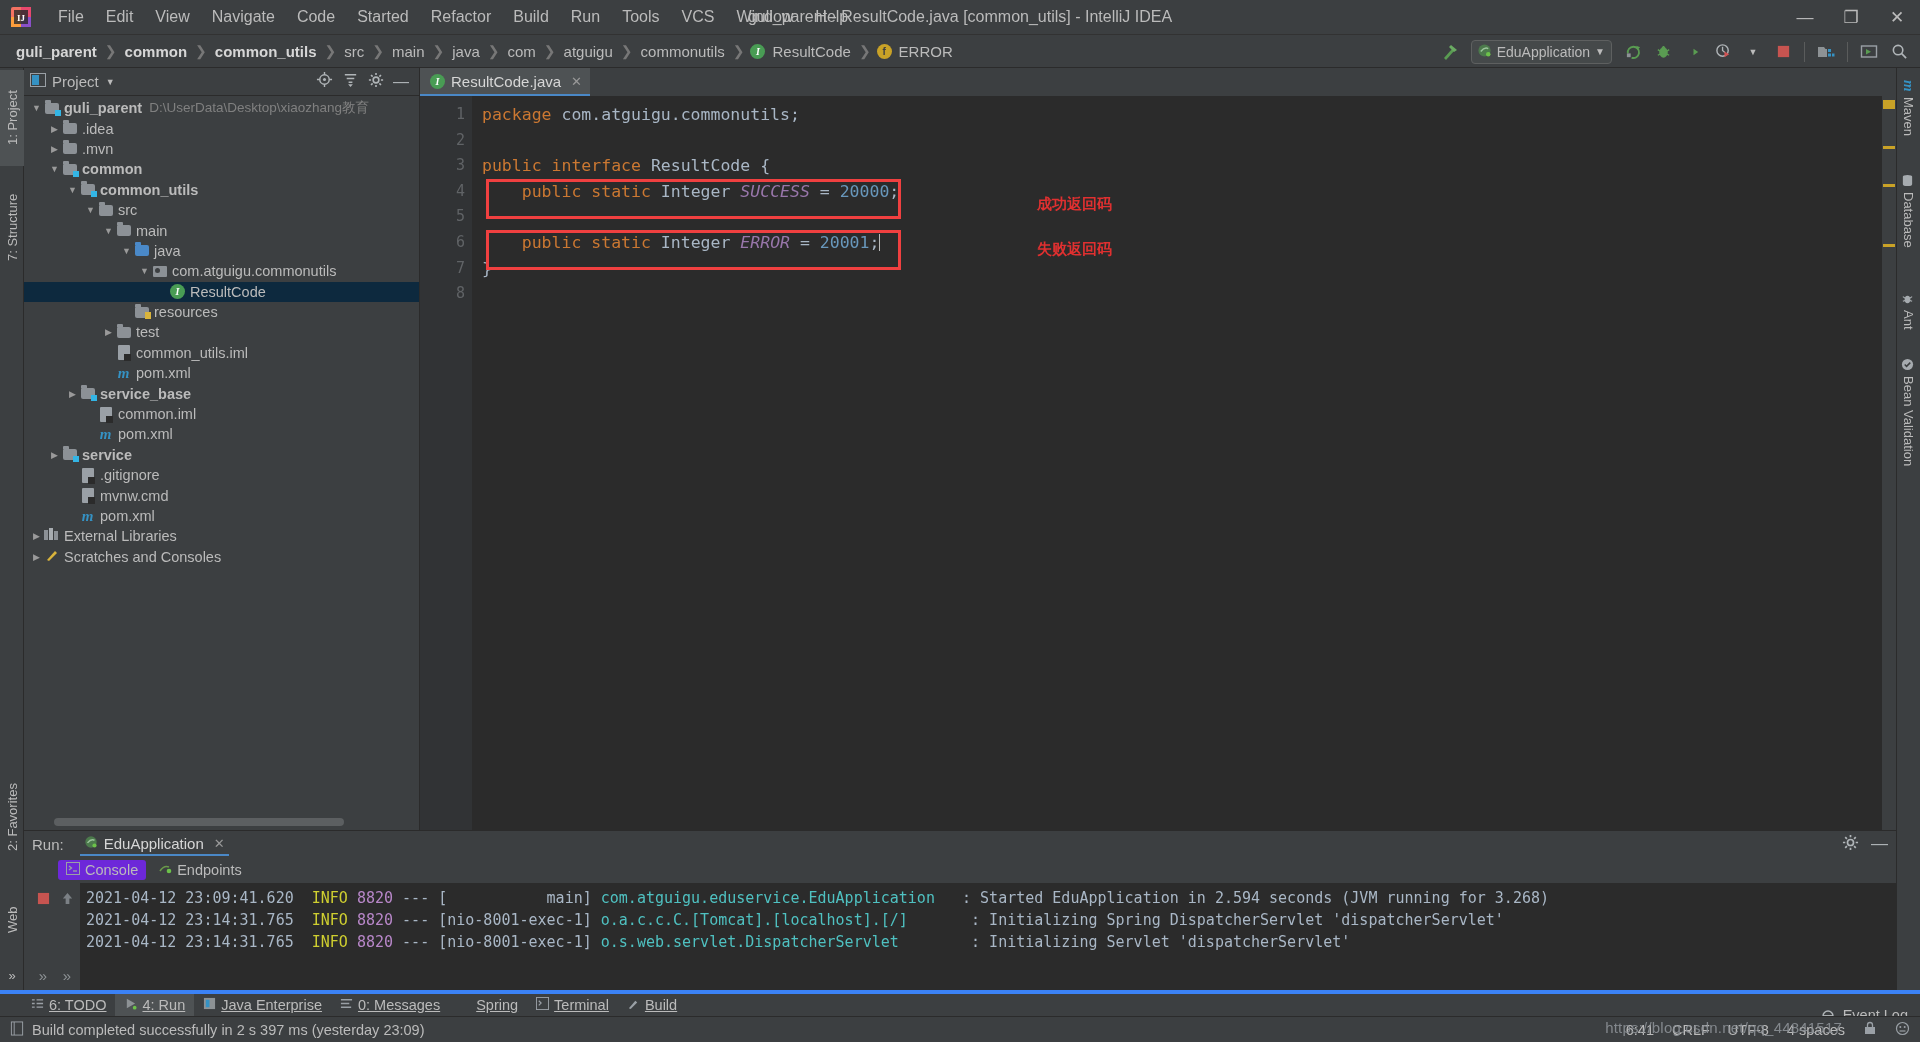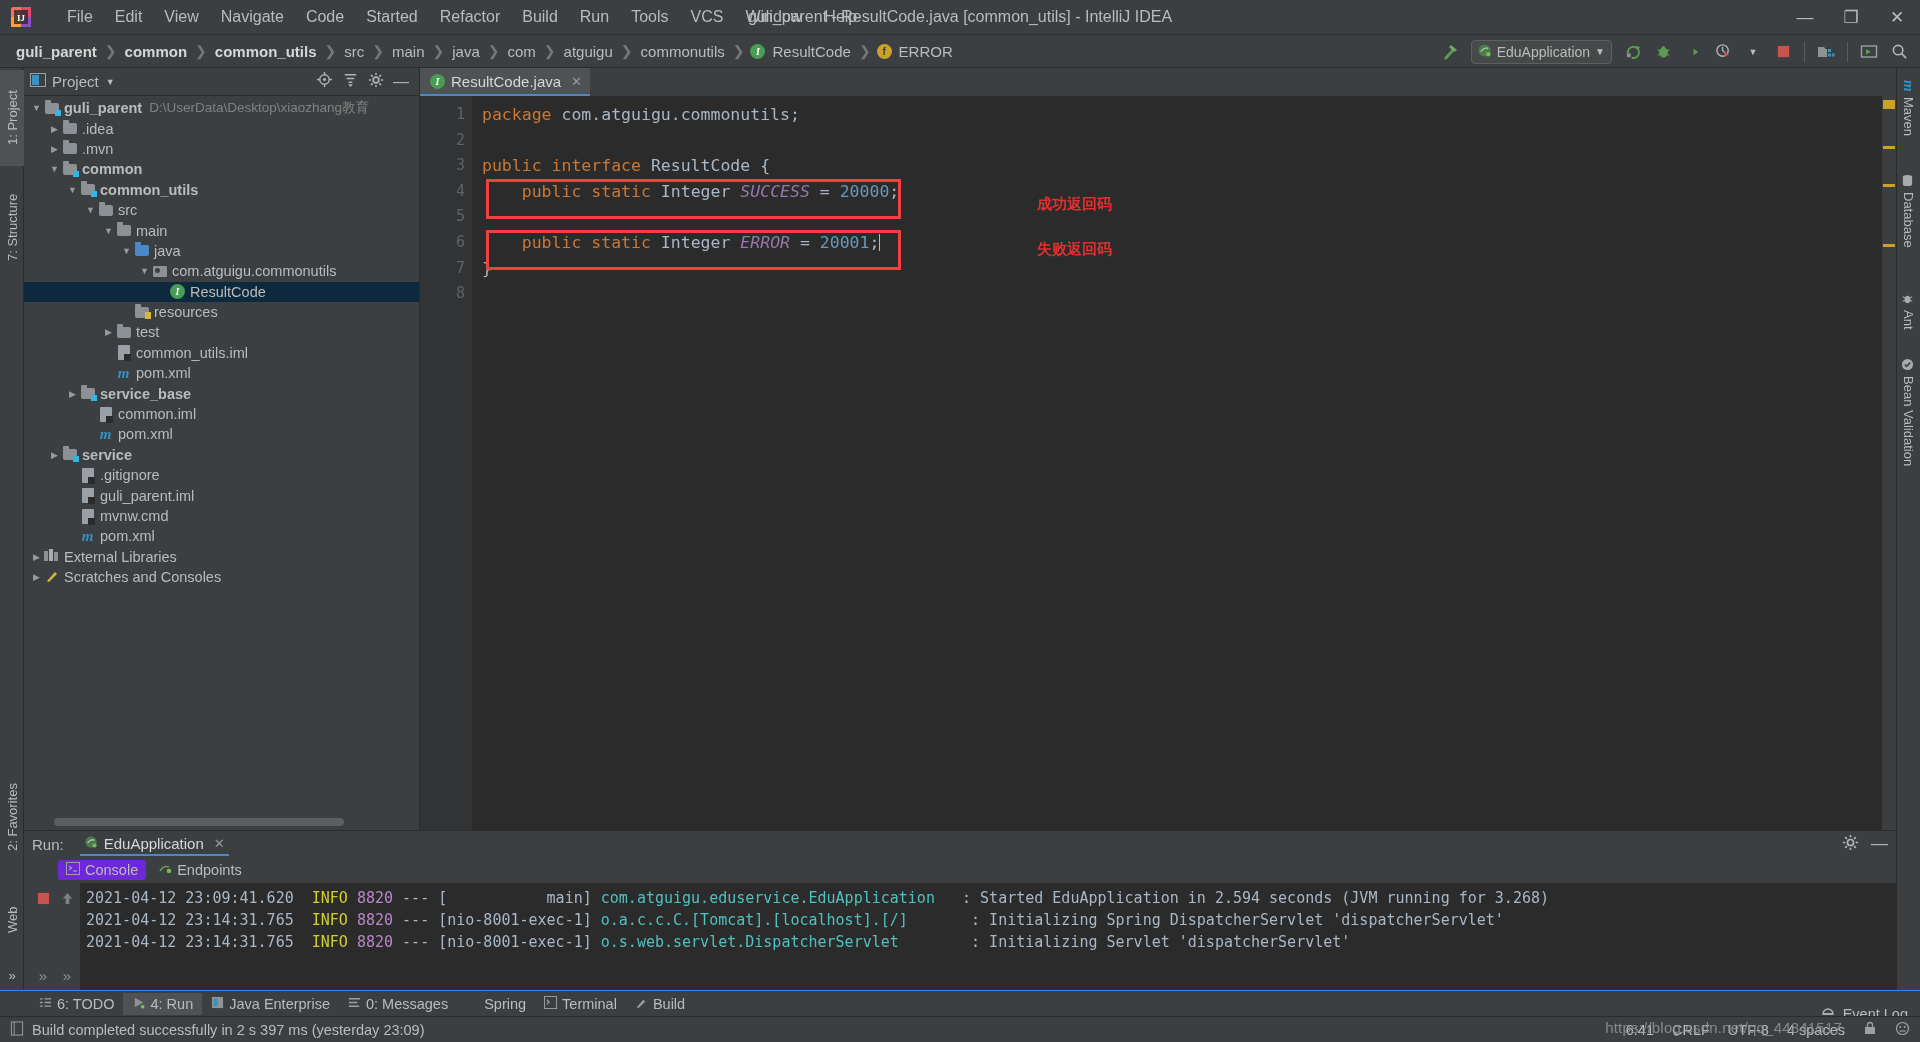--- a/index.html
+++ b/index.html
@@ -10,21 +10,21 @@
     overflow: hidden;
     color: #bbbbbb;
   }
   #app { position: relative; width: 1920px; height: 1042px; }
 
   
   .titlebar {
     height: 35px; background: #3c3f41; display: flex; align-items: center;
     border-bottom: 1px solid #323232; position: relative;
   }
-  .ij-logo { width: 22px; height: 22px; margin: 0 24px 0 10px; flex: 0 0 auto; position: relative; }
+  .ij-logo { width: 22px; height: 22px; margin: 0 15px 0 10px; flex: 0 0 auto; position: relative; }
   .menubar { display: flex; align-items: center; gap: 0px; }
   .menu-item {
     font-size: 16px; color: #bbbbbb; padding: 4px 11px; cursor: default;
     white-space: nowrap;
   }
   .win-title {
     position: absolute; left: 0; right: 0; text-align: center;
     font-size: 16px; color: #bbbbbb; pointer-events: none;
   }
   .win-btns { position: absolute; right: 0; top: 0; height: 35px; display: flex; align-items: center; }
@@ -187,22 +187,23 @@
   .c-info { color: #cfcf30; }
   .c-pid { color: #b887c9; }
   .c-dash { color: #a9b7c6; }
   .c-thr { color: #a9b7c6; }
   .c-cls { color: #4fc1c1; }
   .c-msg { color: #a9b7c6; }
 
   
   .bottombar {
     position: absolute; left: 0; right: 0; bottom: 26px; height: 26px;
-    background: #3c3f41; display: flex; align-items: center; padding-left: 30px;
-    border-top: 1px solid #3b82f6;
+    background: #3c3f41; display: flex; align-items: center; padding-left: 22px;
+    border-top: 4px solid #3b82f6;
+    text-decoration: underline;
   }
   .bt { display: flex; align-items: center; gap: 5px; font-size: 14.5px; color: #bbbbbb; padding: 3px 9px; }
   .bt.active { background: #4e5254; }
   .bottombar-right { margin-left: auto; display: flex; align-items: center; gap: 8px; padding-right: 12px; font-size: 14.5px; margin-top: 20px; }
 
   
   .statusbar {
     position: absolute; left: 0; right: 0; bottom: 0; height: 26px;
     background: #3c3f41; display: flex; align-items: center; padding: 0 10px;
     font-size: 14.5px; color: #bbbbbb; border-top: 1px solid #2b2b2b;
@@ -606,27 +607,20 @@
             </span>
           </span>
           <span class="lbl bold">service</span>
         </div>
         <div class="node" style="padding-left: 42px;">
           <span class="arrow"></span>
           <span class="ico">
             <span class="fileico"></span>
           </span>
           <span class="lbl">.gitignore</span>
-        </div>
-        <div class="node" style="padding-left: 42px;">
-          <span class="arrow"></span>
-          <span class="ico">
-            <span class="fileico"></span>
-          </span>
-          <span class="lbl">guli_parent.iml</span>
         </div>
         <div class="node" style="padding-left: 42px;">
           <span class="arrow"></span>
           <span class="ico">
             <span class="fileico"></span>
           </span>
           <span class="lbl">mvnw.cmd</span>
         </div>
         <div class="node" style="padding-left: 42px;">
           <span class="arrow"></span>

